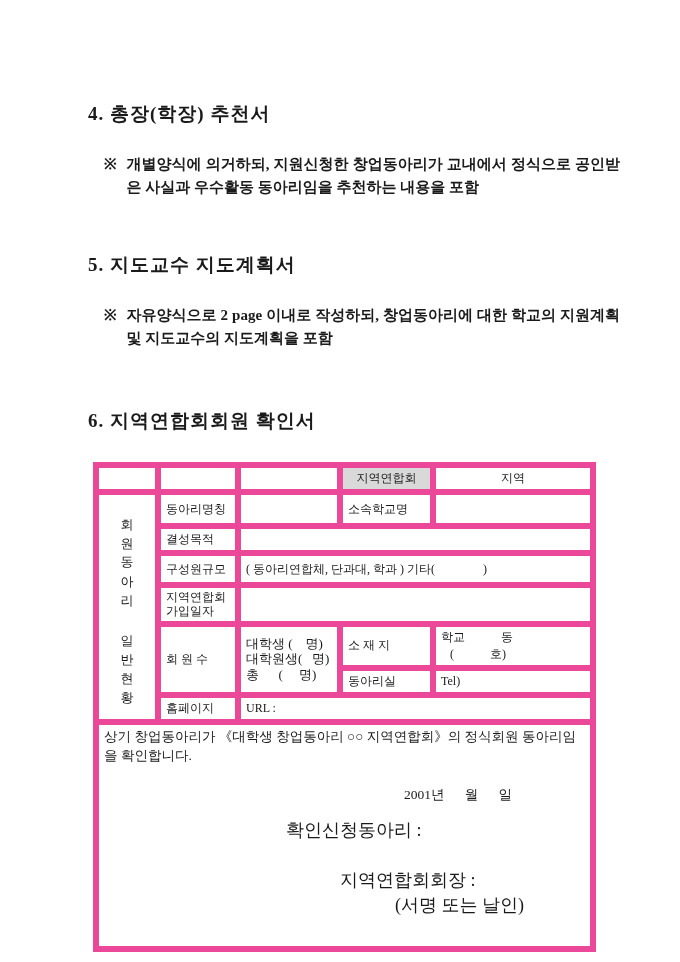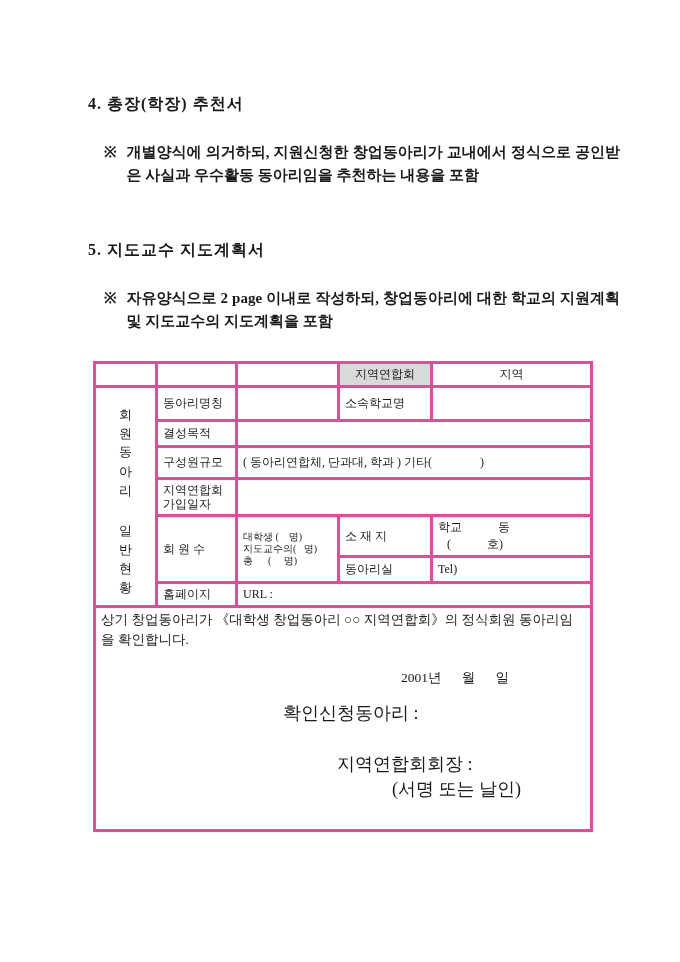--- a/index.html
+++ b/index.html
@@ -6,41 +6,41 @@
   html, body { margin: 0; padding: 0; }
   body {
     width: 680px; height: 962px;
     background: #ffffff; color: #1a1a1a;
     font-family: "Liberation Serif", "DejaVu Serif", serif;
     overflow: hidden;
   }
   .page { padding-top: 90px; }
 
   .sec-heading {
-    font-size: 16px; font-weight: bold;
-    margin: 4px 0 0 88px; letter-spacing: 1px;
+    font-size: 19px; font-weight: bold;
+    margin: 11px 0 0 88px; letter-spacing: 1px;
   }
   .note {
     display: flex;
     margin: 26px 60px 0 104px;
     font-weight: bold; font-size: 15px; line-height: 1.55;
   }
   .note .marker { margin-right: 10px; flex: 0 0 auto; }
   .note .note-text { text-align: justify; }
 
   .sec5 { margin-top: 52px; }
   .sec6 { margin-top: 58px; }
 
   table.form {
     border-collapse: collapse; table-layout: fixed;
     width: 497px; margin: 28px 0 0 93px;
     font-size: 12px; color: #1a1a1a;
   }
   table.form td {
-    border: 3px solid #ec4899;
+    border: 6px solid #ec4899;
     padding: 2px 5px;
     vertical-align: middle;
     overflow: hidden;
   }
   td.nb { border: none; }
   td.hdr { text-align: center; height: 24px; }
   td.shade { background: #d9d9d9; }
   td.ctr { }
   .pre { white-space: pre-wrap; }
 
@@ -54,21 +54,21 @@
 
   .r1 td { height: 34px; }
   .r2 td { height: 26px; }
   .r3 td { height: 32px; }
   .r4 td { height: 37px; }
   .r5a td { height: 37px; }
   .r5b td { height: 26px; margin-top: 9px; }
   .r6 td { height: 24px; }
 
   .two-line div { line-height: 1.2; }
-  .members-cell div { font-size: 10px; line-height: 1.2; white-space: pre-wrap; }
+  .members-cell div { font-size: 13px; line-height: 1.2; white-space: pre-wrap; }
 
   td.footer-cell { height: 158px; vertical-align: top; padding: 12px 8px 8px 10px; }
   .confirm-text { font-size: 13.5px; width: 485px; line-height: 1.45; white-space: pre-wrap; }
   .date-line { margin-top: 20px; padding-left: 300px; font-size: 13.5px; white-space: pre; }
   .sign-block { margin-top: 14px; margin-left: 182px; font-size: 18px; line-height: 1.4; }
   .sign-row { white-space: pre; }
   .sign-note { margin-left: 55px; margin-top: 24px; }
 </style>
 </head>
 <body>
@@ -80,20 +80,21 @@
     <span class="marker">※</span>
     <span class="note-text">개별양식에 의거하되, 지원신청한 창업동아리가 교내에서 정식으로 공인받은 사실과 우수활동 동아리임을 추천하는 내용을 포함</span>
   </div>
 
   <h2 class="sec-heading sec5">5. 지도교수 지도계획서</h2>
   <div class="note">
     <span class="marker">※</span>
     <span class="note-text">자유양식으로 2 page 이내로 작성하되, 창업동아리에 대한 학교의 지원계획 및 지도교수의 지도계획을 포함</span>
   </div>
 
+  <h2 class="sec-heading sec6">6. 지역연합회회원 확인서</h2>
 
   <table class="form">
     <colgroup>
       <col style="width:62px">
         <col style="width:80px">
         <col style="width:102px">
         <col style="width:93px">
         <col style="width:160px">
     </colgroup>
     <tbody>
@@ -125,21 +126,21 @@
       <td class="two-line">
         <div>지역연합회</div>
         <div>가입일자</div>
       </td>
       <td colspan="3"></td>
     </tr>
     <tr class="r5a">
       <td class="ctr" rowspan="2">회 원 수</td>
       <td class="members-cell" rowspan="2">
         <div>대학생 (    명)</div>
-        <div>지도교수의(   명)</div>
+        <div>대학원생(   명)</div>
         <div>총      (     명)</div>
       </td>
       <td class="ctr">소 재 지</td>
       <td class="pre">학교            동
    (            호)</td>
     </tr>
     <tr class="r5b">
       <td class="ctr">동아리실</td>
       <td>Tel)</td>
     </tr>

